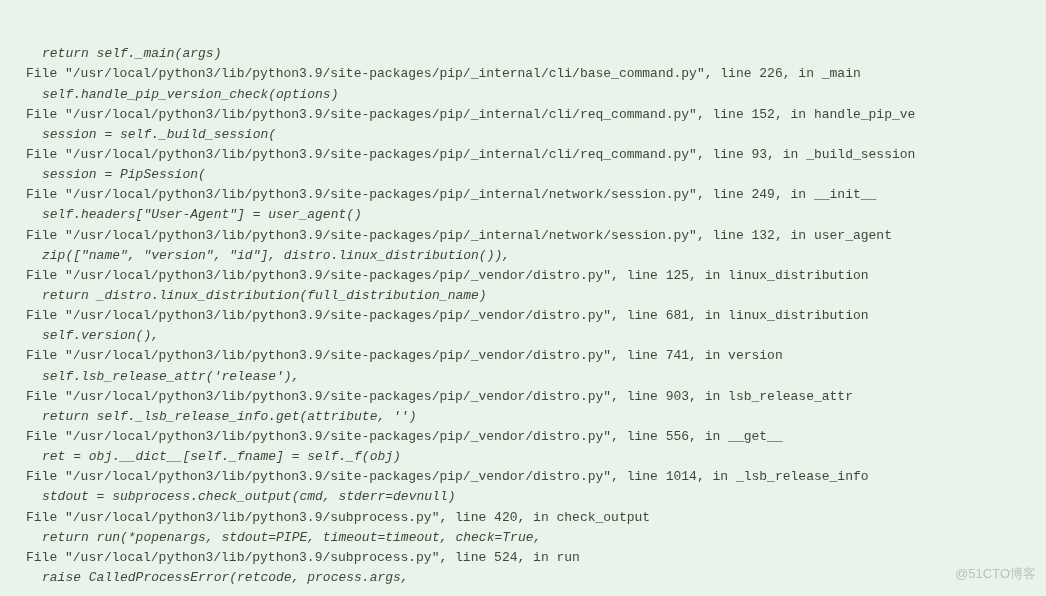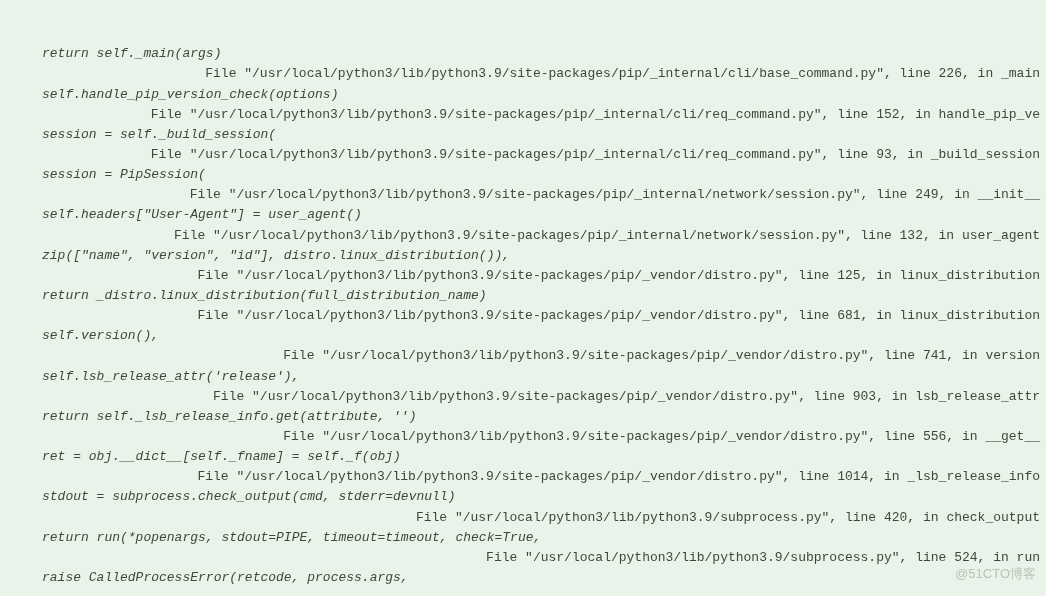--- a/index.html
+++ b/index.html
@@ -12,21 +12,21 @@
       color: #3a4a3a;
       line-height: 1.55;
       overflow: hidden;
       position: relative;
     }
     .traceback {
       padding: 4px 6px;
       white-space: pre;
     }
     .line { display: block; }
-    .indent1 { padding-left: 20px; text-align: right; }
+    .indent1 { padding-left: 20px; }
     .indent2 { padding-left: 36px; font-style: italic; }
     .watermark {
       position: absolute;
       right: 10px;
       bottom: 12px;
       color: #b8c4b8;
       font-size: 13px;
       font-family: Arial, sans-serif;
       margin-top: 32px;
     }

